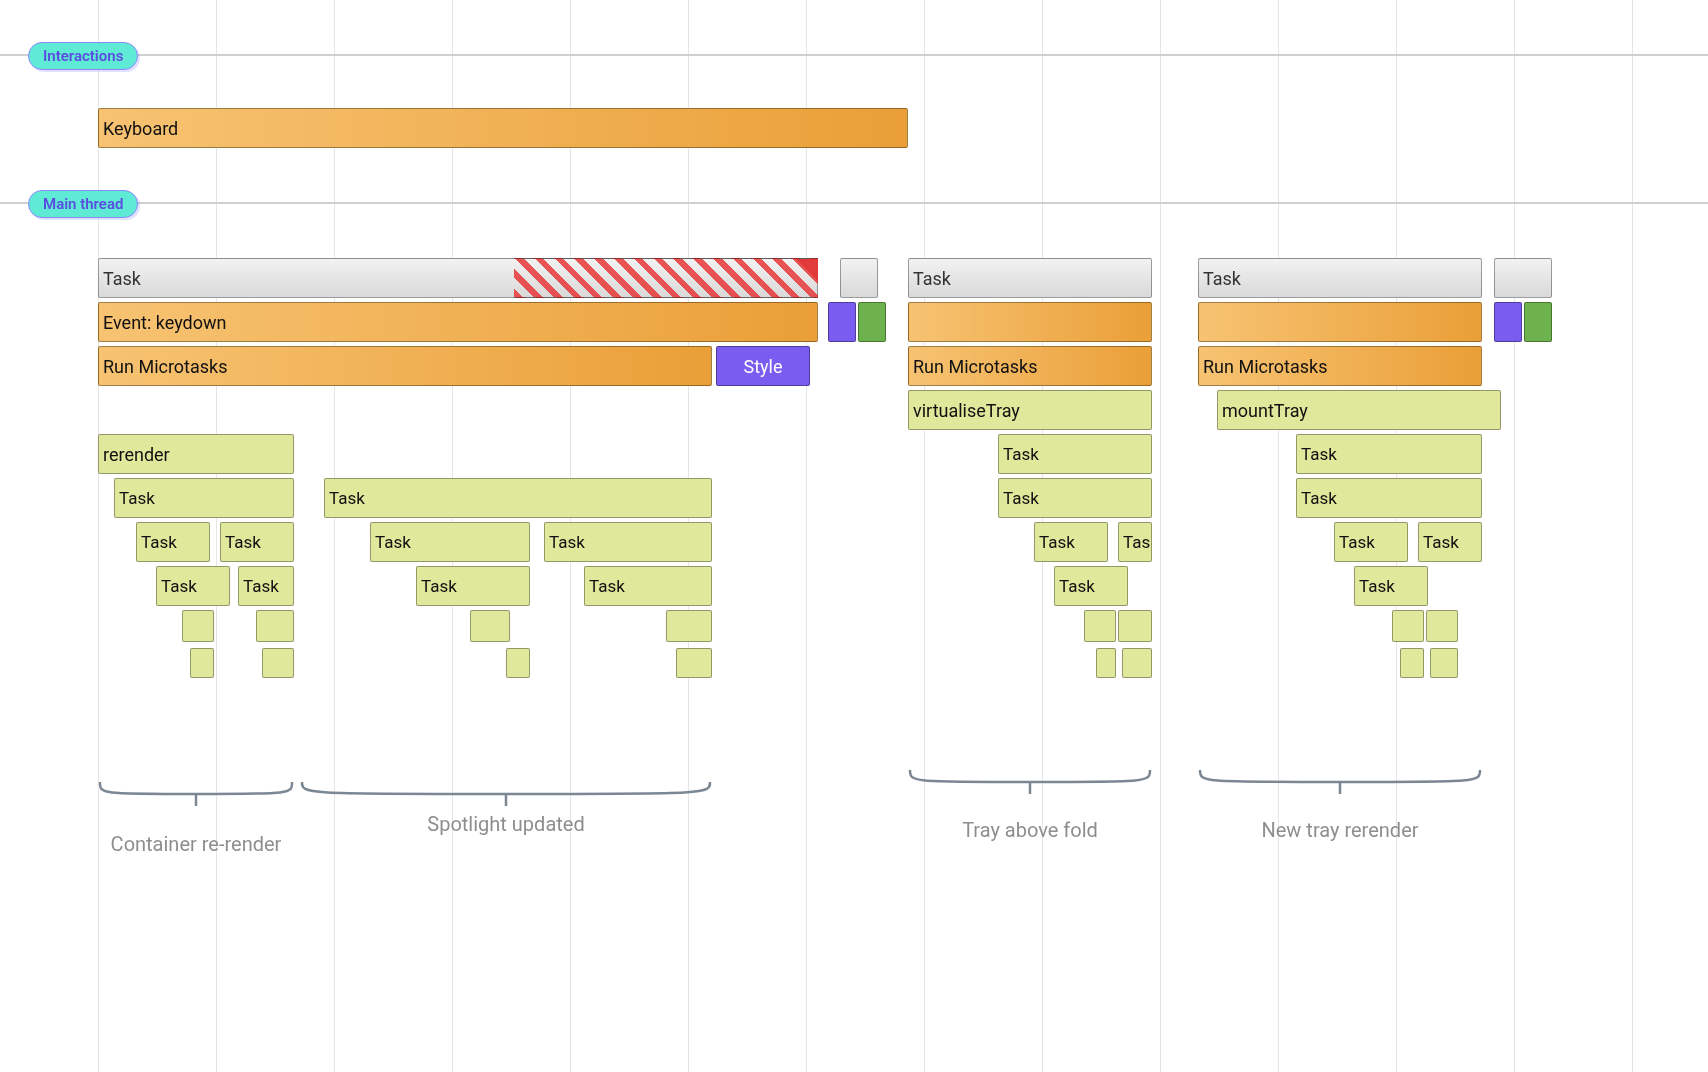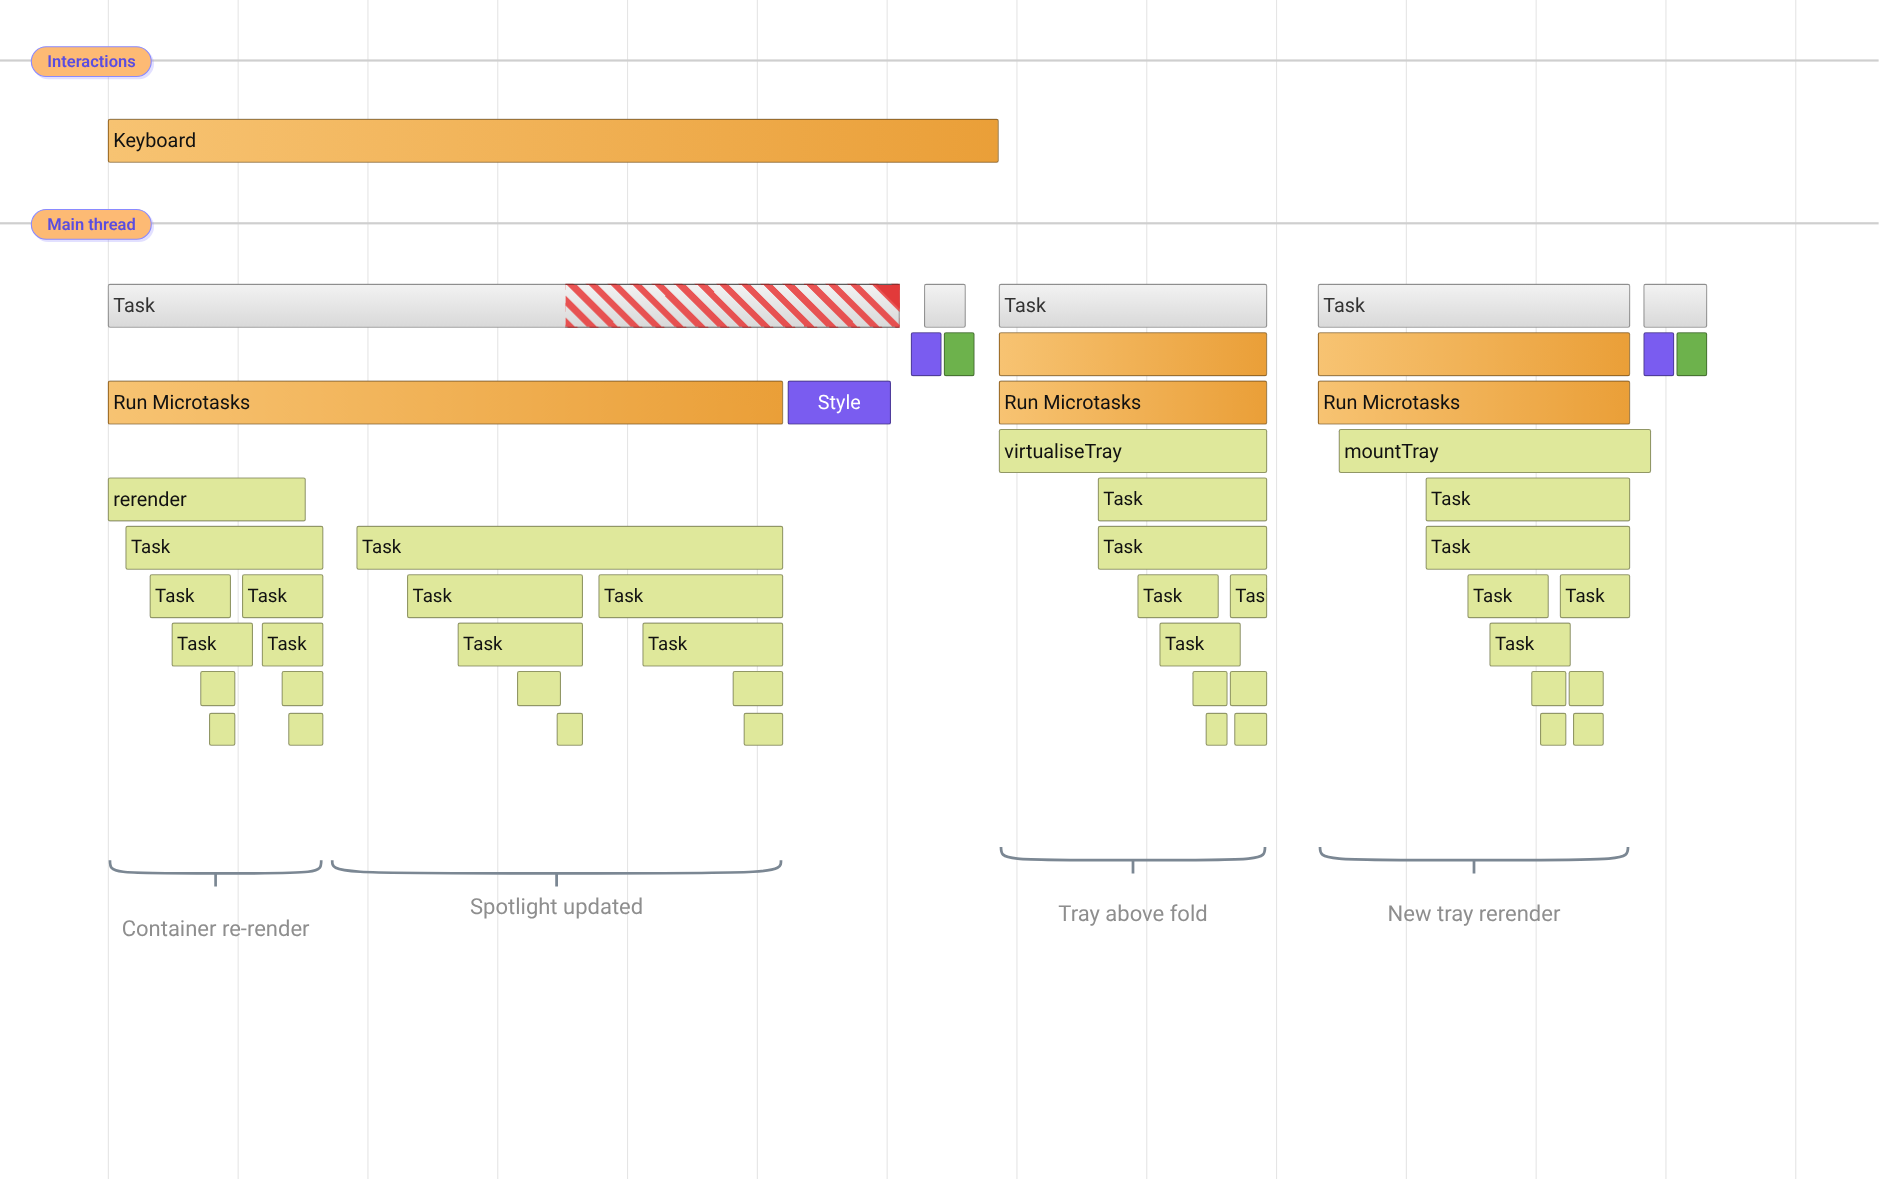--- a/index.html
+++ b/index.html
@@ -10,21 +10,21 @@
   .grid { position: absolute; inset: 0; pointer-events: none; }
   .grid .vline { position: absolute; top: 0; bottom: 0; width: 1px; background: #e5e5e5; }
 
   
   .pill {
     position: absolute;
     left: 28px;
     padding: 4px 14px;
     border: 1.5px solid #8a8aff;
     border-radius: 16px;
-    background: #fdba74;
+    background: #5eead4;
     color: #5a4de0;
     font-size: 15px;
     font-weight: 600;
     z-index: 3;
     box-shadow: 2px 2px 0 rgba(140,130,255,.25);
   }
   .section-line {
     position: absolute;
     left: 0; right: 0;
     height: 2px;
@@ -116,28 +116,29 @@
 
   <div class="bar c-orange" style="left:98px; top:108px; width:810px">Keyboard</div>
 
   <div class="section-line" style="top:202px"></div>
   <div class="pill" style="top:190px">Main thread</div>
 
   <div class="bar c-grey" style="left:98px; top:258px; width:720px">Task</div>
   <div class="hatch" style="left:514px; top:258px; width:304px"></div>
   <div class="bar c-grey narrow" style="left:840px; top:258px; width:38px"></div>
 
+  <div class="bar c-orange" style="left:98px; top:302px; width:720px">Event: keydown</div>
   <div class="bar c-purple-solid narrow" style="left:828px; top:302px; width:28px"></div>
   <div class="bar c-green-solid narrow" style="left:858px; top:302px; width:28px"></div>
 
   <div class="bar c-orange" style="left:98px; top:346px; width:614px">Run Microtasks</div>
   <div class="bar c-purple" style="left:716px; top:346px; width:94px; justify-content:center">Style</div>
 
 
-  <div class="bar c-green" style="left:98px; top:434px; width:180px">rerender</div>
+  <div class="bar c-green" style="left:98px; top:434px; width:196px">rerender</div>
 
   <div class="bar c-green small" style="left:114px; top:478px; width:180px">Task</div>
   <div class="bar c-green small" style="left:324px; top:478px; width:388px">Task</div>
 
   <div class="bar c-green small" style="left:136px; top:522px; width:74px">Task</div>
   <div class="bar c-green small" style="left:220px; top:522px; width:74px">Task</div>
   <div class="bar c-green small" style="left:370px; top:522px; width:160px">Task</div>
   <div class="bar c-green small" style="left:544px; top:522px; width:168px">Task</div>
 
   <div class="bar c-green small" style="left:156px; top:566px; width:74px">Task</div>

